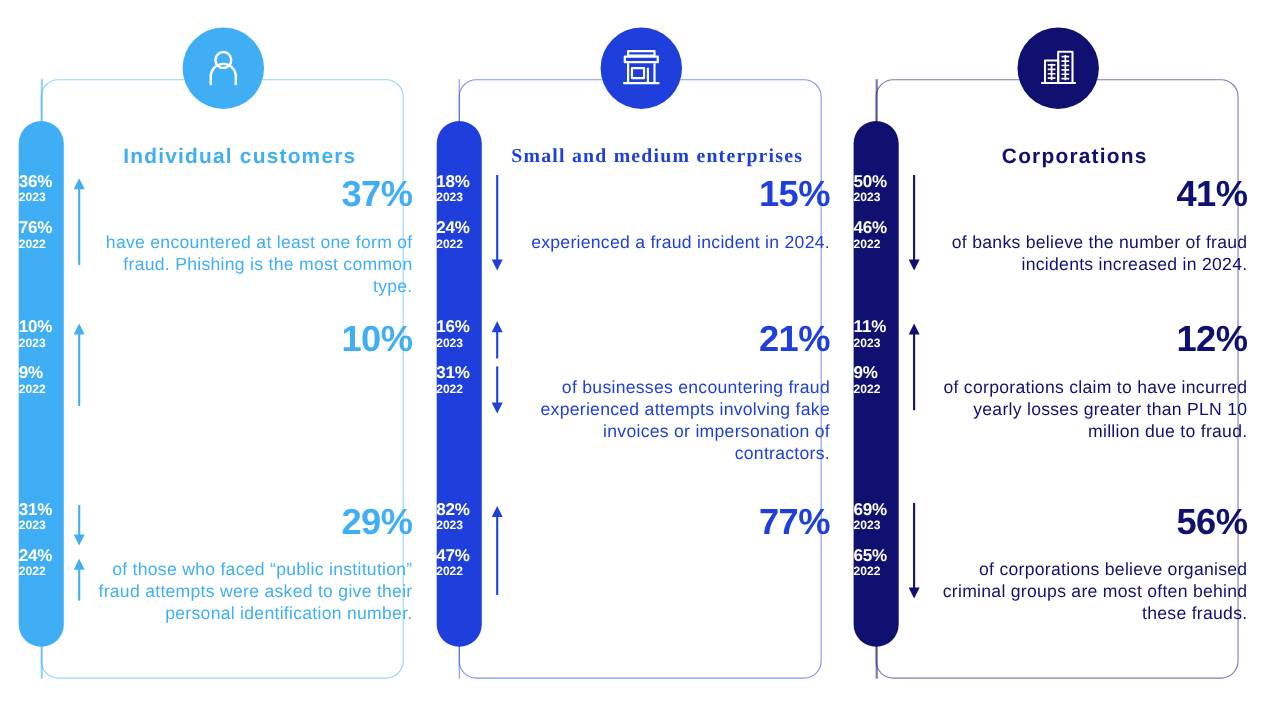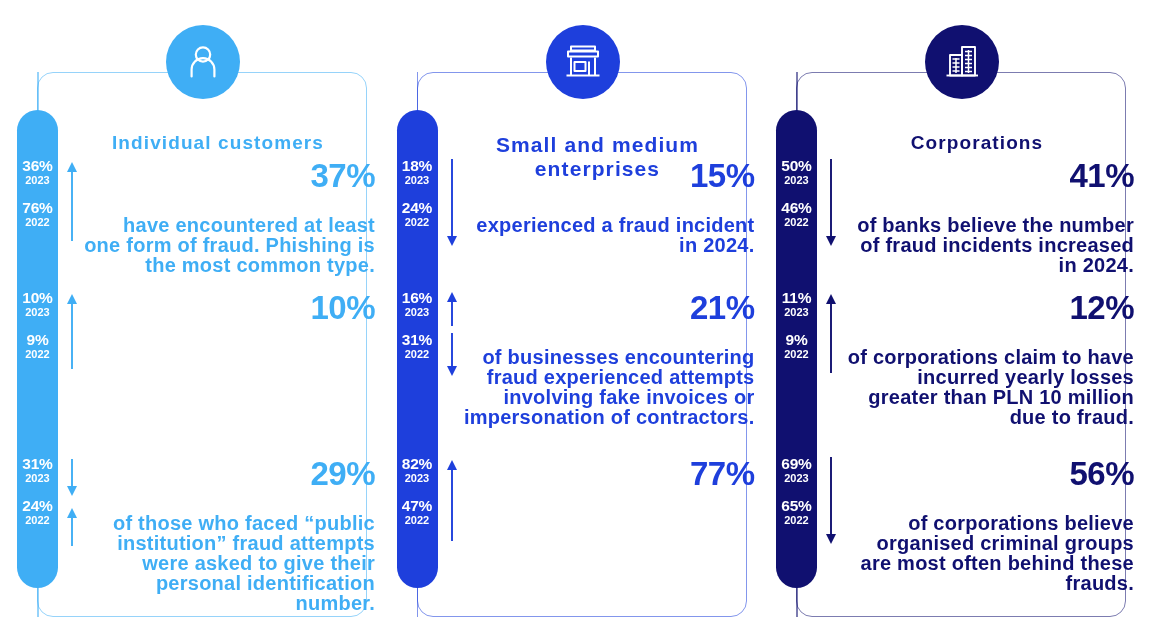--- a/index.html
+++ b/index.html
@@ -116,21 +116,21 @@
     width: 372px;
     z-index: 6;
   }
 
   
   .chips {
     position: absolute;
     left: 0;
     top: 0;
     width: 41px;
-    text-align: center;
+    text-align: left;
     color: #ffffff;
   }
   .chip { margin-bottom: 12px; }
   .chip:last-child { margin-bottom: 0; }
   .chip-pct {
     font-size: 15.5px;
     font-weight: 700;
     line-height: 17px;
     letter-spacing: -0.2px;
   }
@@ -163,22 +163,22 @@
     color: var(--accent);
   }
   .big {
     font-size: 33px;
     font-weight: 700;
     line-height: 38px;
     letter-spacing: -0.5px;
     margin-bottom: 3px;
   }
   .desc {
-    font-size: 20px;
-    font-weight: 700;
+    font-size: 16px;
+    font-weight: 400;
     line-height: 20px;
     letter-spacing: 0.25px;
   }
 </style>
 </head>
 <body>
 
 <div id="board">
 
   <section class="column" style="--accent:#3FAEF5;">
@@ -294,21 +294,21 @@
           <path d="M33 16.5 V34.5"></path>
           <path d="M4.5 34.5 H37.5"></path>
           <rect x="12.5" y="21" width="11" height="9"></rect>
           <path d="M27 20.5 V34.5"></path>
         </g>
       </svg>
     </div>
 
     <div class="pill"></div>
 
-    <h2 class="col-title" style="font-size:21px;">Small and medium enterprises</h2>
+    <h2 class="col-title" style="font-size:18px;font-family:Liberation Serif, serif;">Small and medium enterprises</h2>
 
     <div class="group" style="top:140px;">
       <div class="chips">
         <div class="chip">
           <div class="chip-pct">18%</div>
           <div class="chip-year">2023</div>
         </div>
         <div class="chip">
           <div class="chip-pct">24%</div>
           <div class="chip-year">2022</div>

